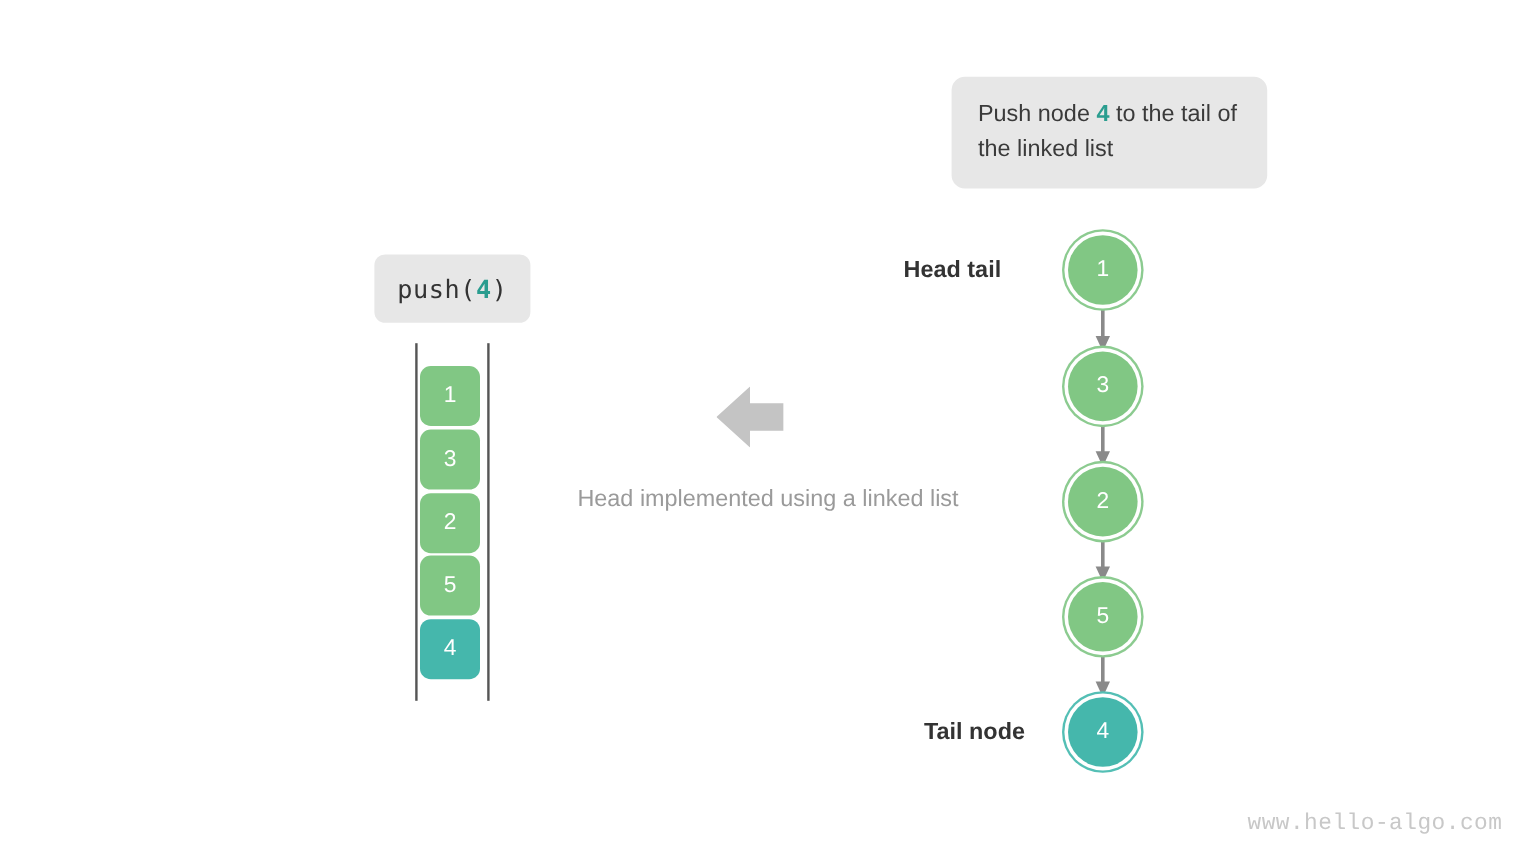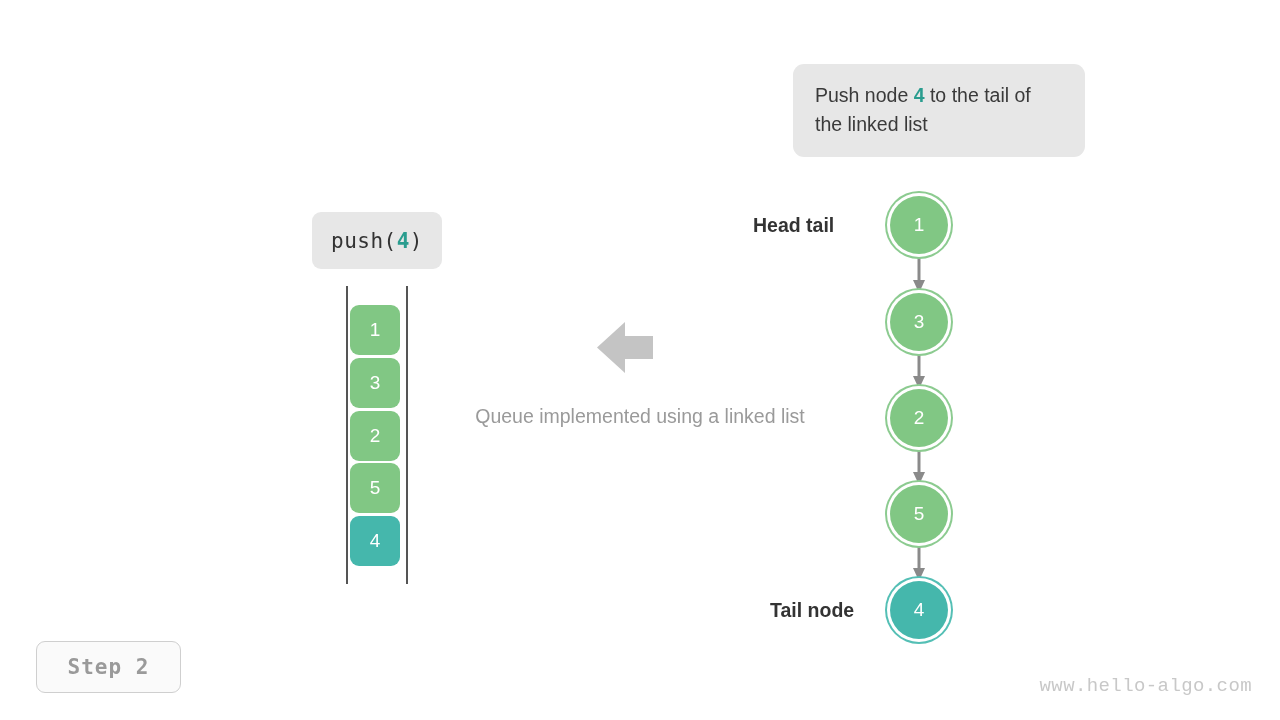--- a/index.html
+++ b/index.html
@@ -17,21 +17,21 @@
     position: relative;
     width: 1280px;
     height: 720px;
   }
 
   
   .callout {
     position: absolute;
     left: 793px;
     top: 64px;
-    width: 292px;
+    width: 263px;
     box-sizing: border-box;
     padding: 17px 22px 18px 22px;
     background: #e7e7e7;
     border-radius: 11px;
     font-size: 19.5px;
     line-height: 29px;
     color: #3a3a3a;
   }
   .callout .hl {
     color: #2a9d8f;
@@ -211,21 +211,21 @@
   <div class="cell teal" style="top:516px">
     <span>4</span>
   </div>
 
   <div class="block-arrow">
     <svg width="56" height="51" viewBox="0 0 56 51">
       <polygon points="0,25.5 28,0 28,14 56,14 56,37 28,37 28,51" fill="#c4c4c4"></polygon>
     </svg>
   </div>
 
-  <div class="center-caption">Queue implemented using a linked list</div>
+  <div class="center-caption">Head implemented using a linked list</div>
 
   <div class="side-label label-head">Head tail</div>
   <div class="side-label label-tail">Tail node</div>
 
   <div class="link-arrow" style="top:255px">
     <svg width="14" height="38" viewBox="0 0 14 38">
       <line x1="7" y1="0" x2="7" y2="27" stroke="#8a8a8a" stroke-width="3"></line>
       <polygon points="7,38 1,25 13,25" fill="#8a8a8a"></polygon>
     </svg>
   </div>
@@ -257,19 +257,16 @@
   <div class="node green" style="left:890px; top:389px">
     <span>2</span>
   </div>
   <div class="node green" style="left:890px; top:485px">
     <span>5</span>
   </div>
   <div class="node teal" style="left:890px; top:581px">
     <span>4</span>
   </div>
 
-  <div class="step-badge">
-    <span>Step 2</span>
-  </div>
 
   <div class="watermark">www.hello-algo.com</div>
 
 </div>
 
 </body></html>

